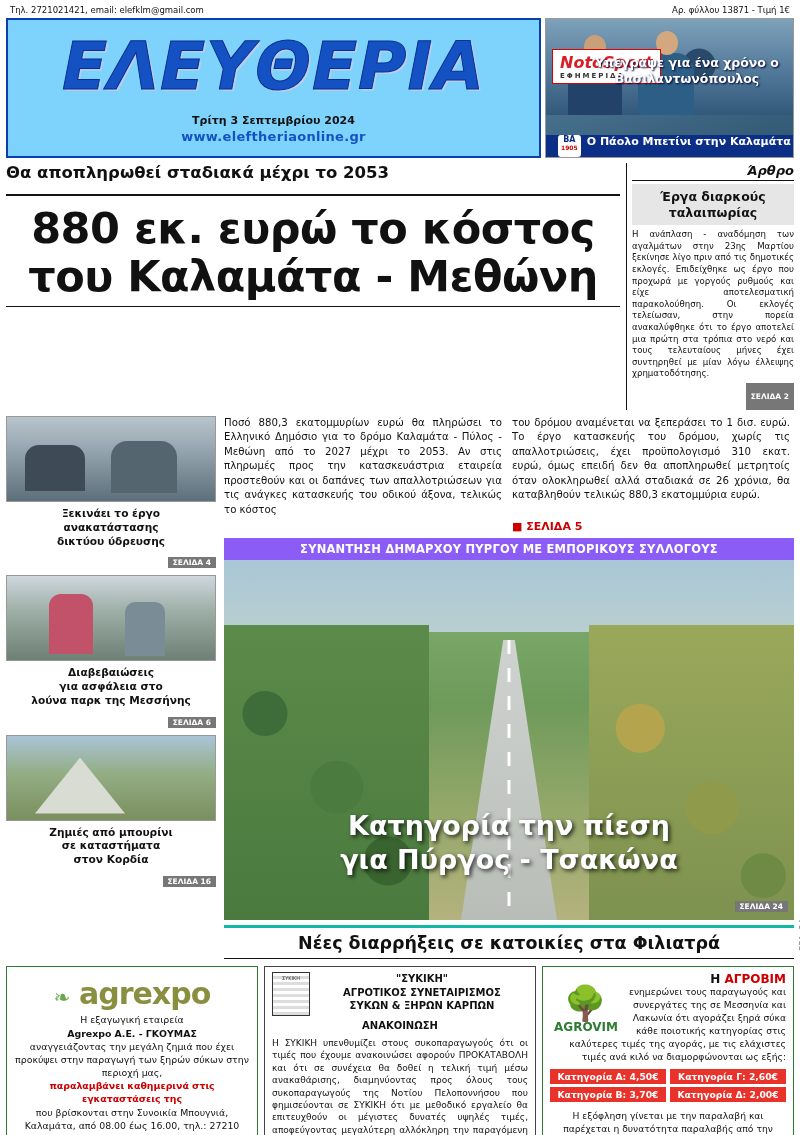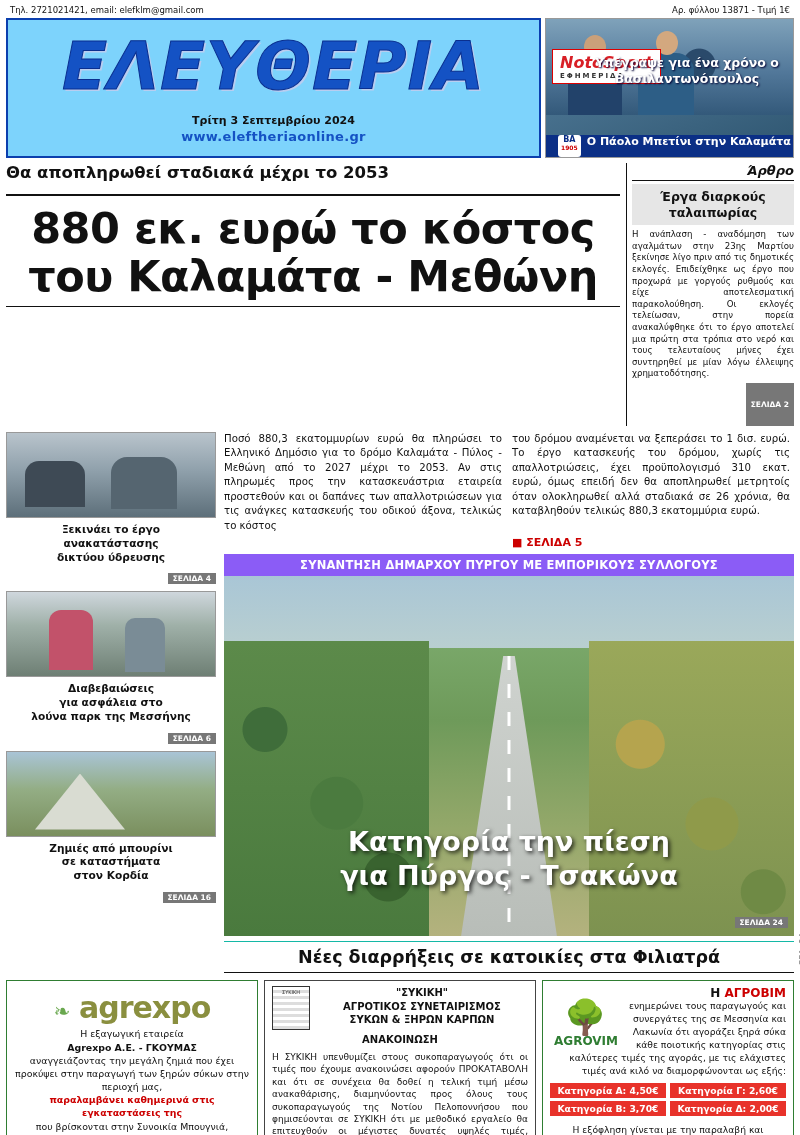--- a/index.html
+++ b/index.html
@@ -104,21 +104,21 @@
   .side-title {
     background: #e6e6e6; font-weight: bold; font-size: 12.5px;
     text-align: center; padding: 5px 2px; line-height: 1.25; margin-top: 3px;
   }
   .side-body {
     font-size: 8.6px; line-height: 1.35; text-align: justify; margin-top: 4px;
     color: #111;
   }
   .side-page {
     background: #777; color: #fff; font-size: 7.5px; font-weight: bold;
-    padding: 17px 5px; float: right; margin-top: 3px;
+    padding: 9px 5px; float: right; margin-top: 3px;
   }
 
   
   .lead-wrap { display: flex; gap: 8px; margin-top: 6px; }
   .lead-photos { flex: 0 0 210px; }
   .lead-cols { flex: 1; display: flex; gap: 10px; padding-right: 4px; }
   .lead-col { flex: 1; font-size: 10.2px; line-height: 1.42; text-align: justify; }
   .lead-col p { margin: 0; }
   .sel {
     color: #c00; font-weight: bold; font-size: 11px; margin-top: 16px; display:block;
@@ -187,21 +187,21 @@
   .feature-tag {
     position: absolute; right: 6px; bottom: 8px;
     background: #777; color: #fff; font-size: 7.5px; font-weight: bold; padding: 1px 5px;
   }
   .feature-side-tag {
     position: absolute; right: -13px; bottom: 40px;
     transform: rotate(-90deg); transform-origin: right bottom;
     font-size: 7.5px; font-weight: bold; color: #333;
   }
   .feature-foot {
-    border-top: 1px solid #14b8a6; border-bottom: 1px solid #111;
+    border-top: 3px solid #14b8a6; border-bottom: 1px solid #111;
     margin-top: 5px; padding: 5px 0; text-align: center;
     font-weight: bold; font-size: 17.5px;
   }
 
   
   .ads { display: flex; gap: 6px; margin-top: 7px; height: 240px; }
   .ad { border: 1px solid #444; padding: 5px 7px; overflow: hidden; }
   .ad1 { flex: 0 0 252px; border-color:#2f7d32; }
   .ad2 { flex: 1; }
   .ad3 { flex: 0 0 252px; border-color:#2f7d32; }

